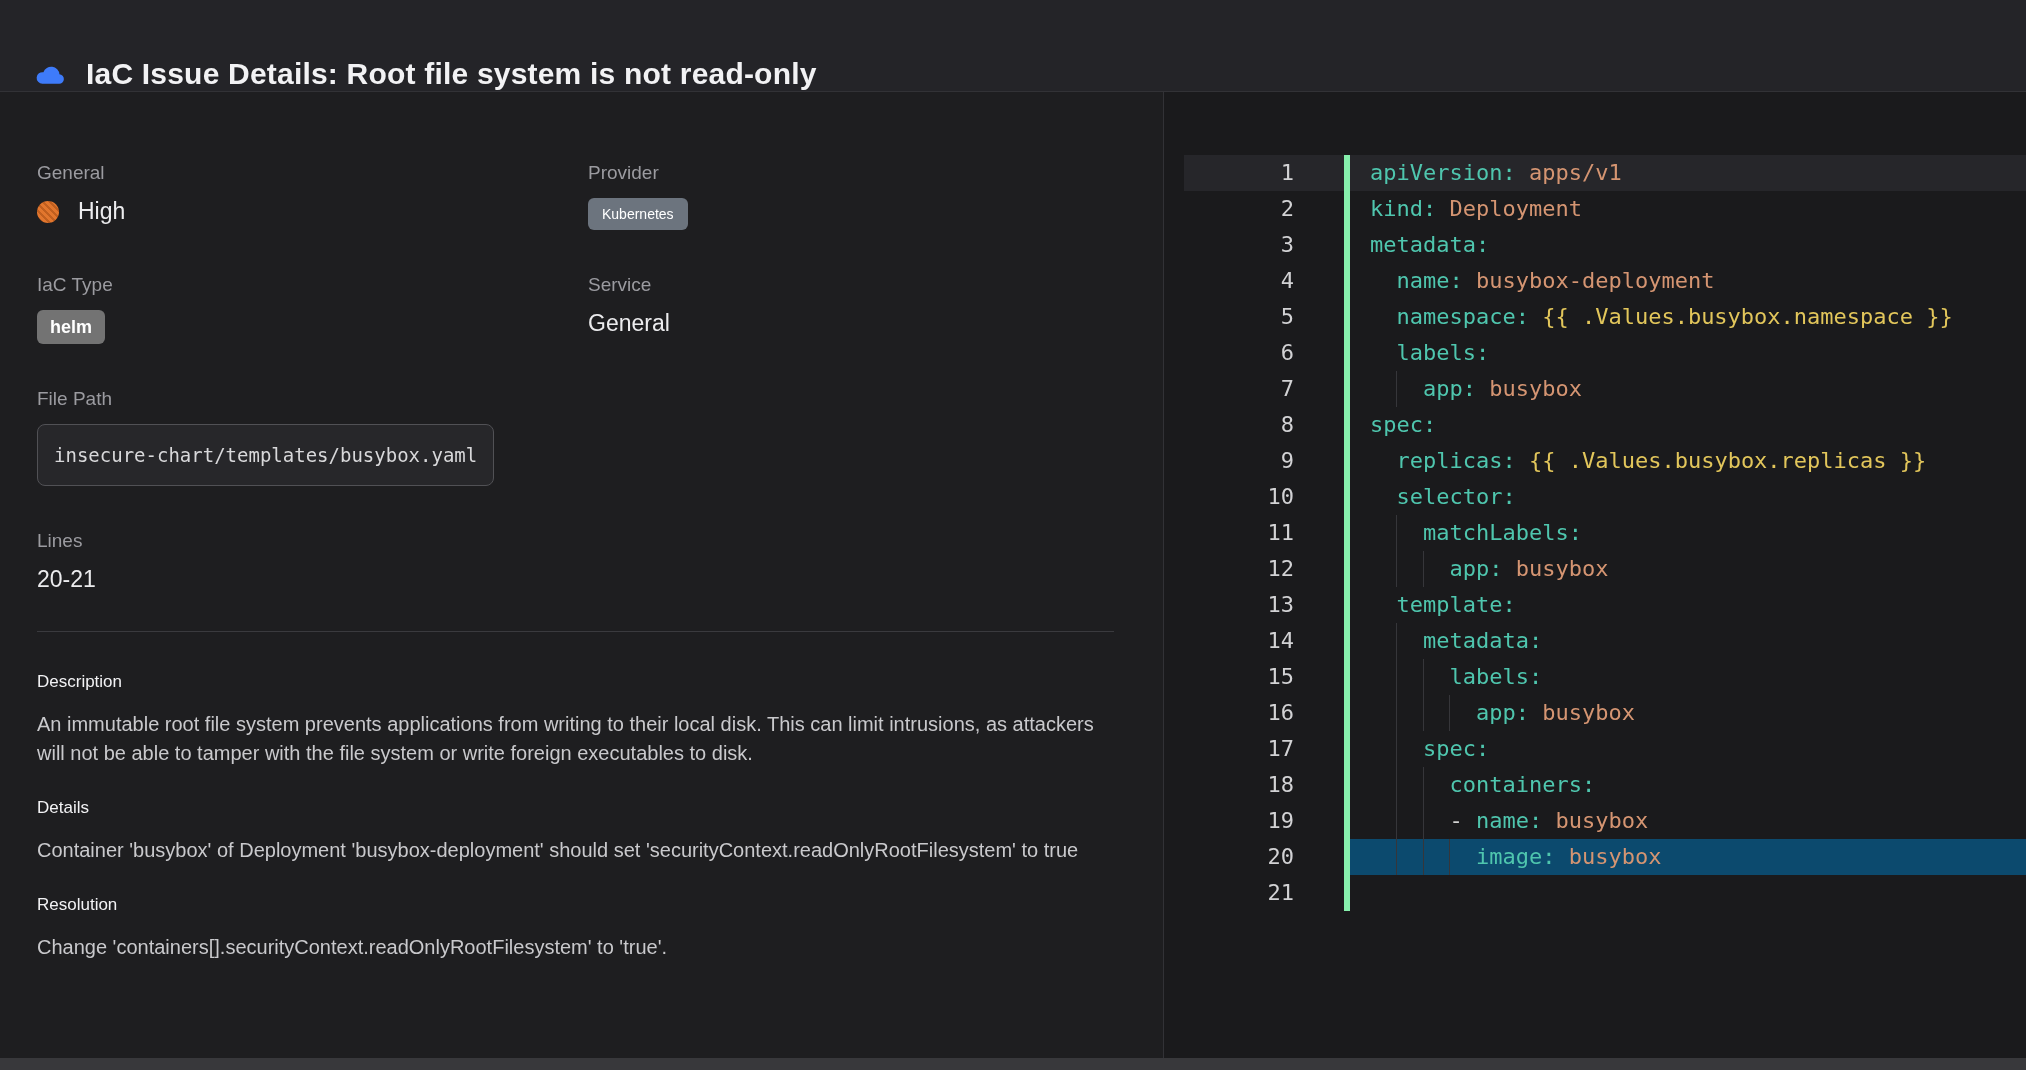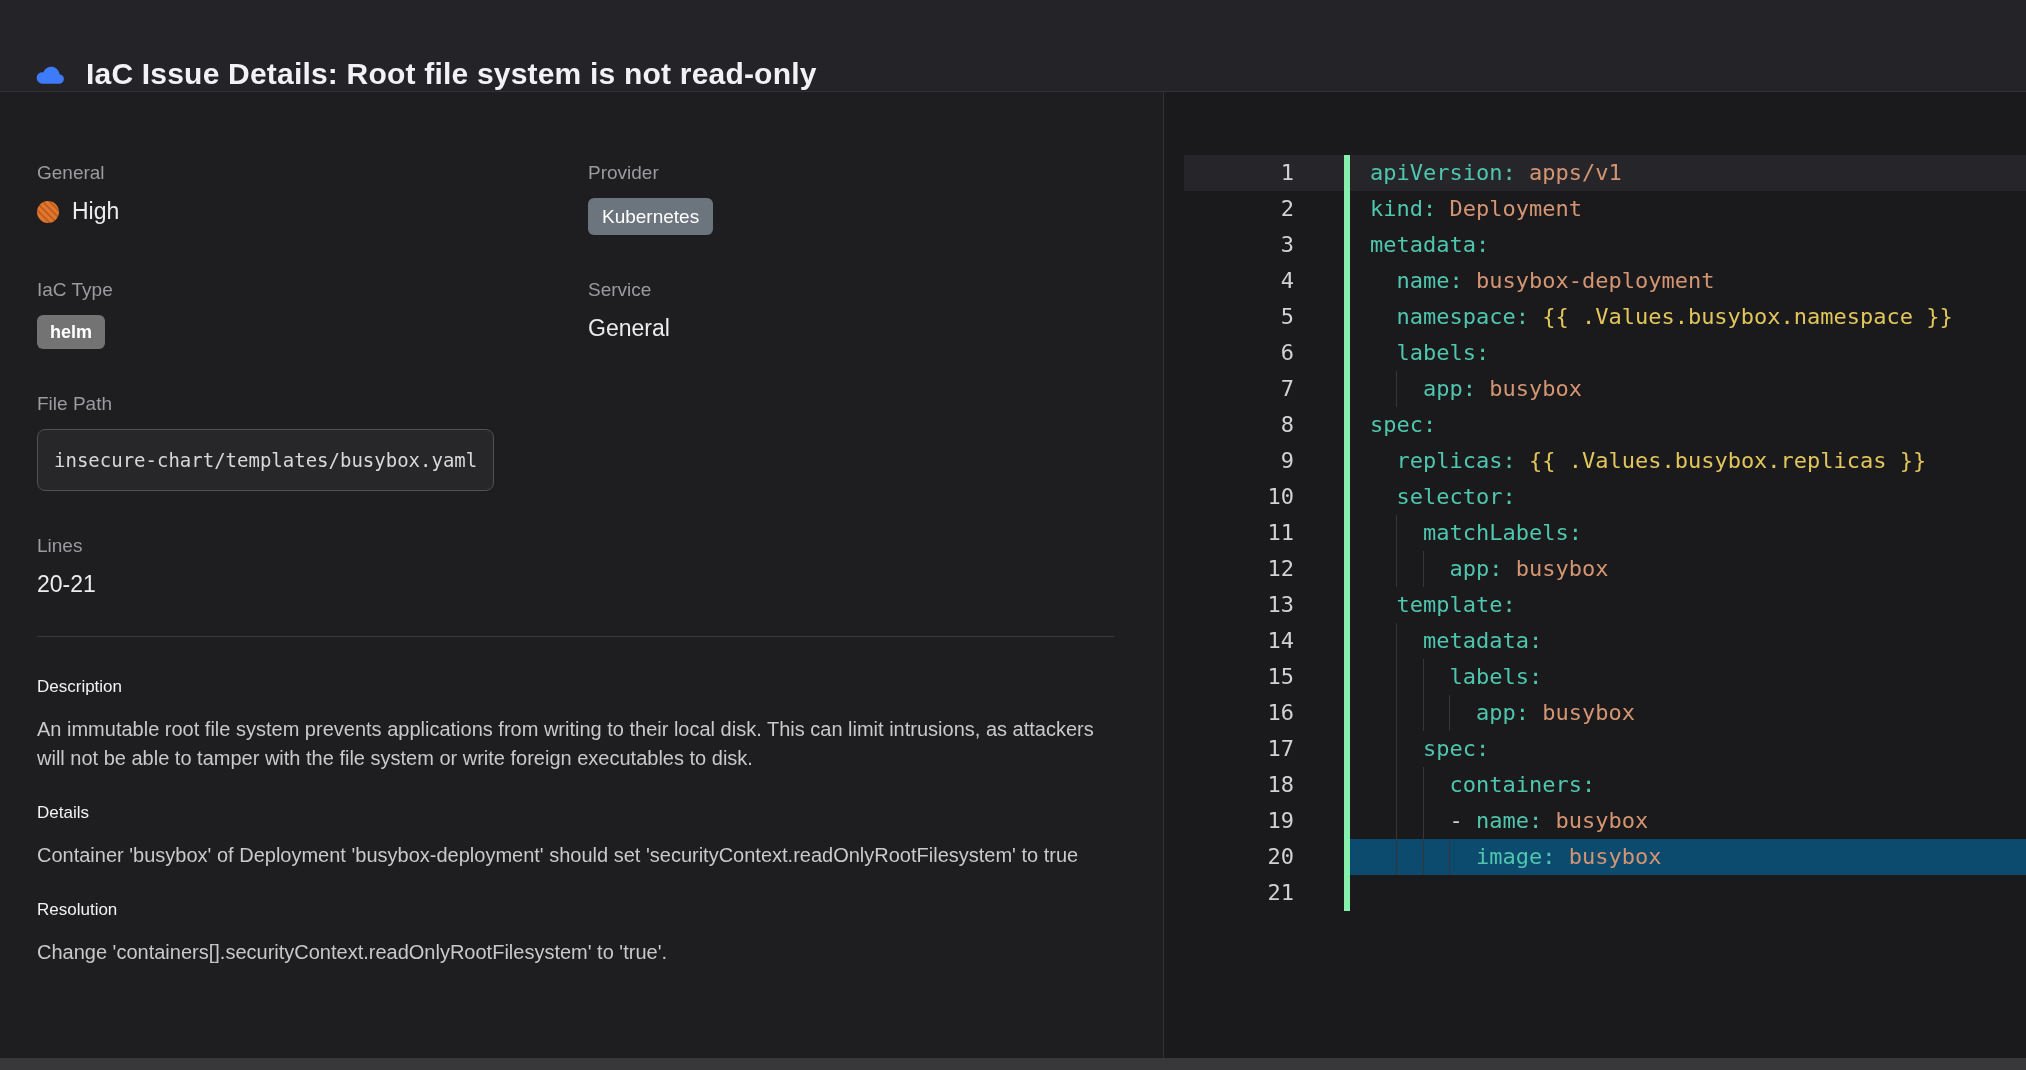--- a/index.html
+++ b/index.html
@@ -14,25 +14,25 @@
   .cloud{display:inline-flex;align-items:center}
 
   
   .content{flex:1;display:flex;min-height:0}
 
   
   .details{flex:0 0 1163px;width:1163px;background:#1e1e20;padding:70px 49px 0 37px;overflow:hidden}
   .fgrid{display:grid;grid-template-columns:551px 1fr}
   .field{margin-bottom:44px}
   .label{font-size:19px;color:#9b9ba0;margin-bottom:14px}
-  .value{font-size:23px;color:#ececee;display:flex;align-items:center;gap:13px}
+  .value{font-size:23px;color:#ececee;display:flex;align-items:center;gap:19px}
   .dot{width:22px;height:22px;border-radius:50%;flex:0 0 22px;
     background:repeating-linear-gradient(45deg,#e2762d 0 3px,#c05f1f 3px 5px)}
   .badge{display:inline-block;border-radius:6px;color:#fff;line-height:1;width:max-content}
-  .badge.gray{background:#6c747e;font-size:19px;padding:9px 14px}
+  .badge.gray{background:#6c747e;font-size:14px;padding:9px 14px}
   .badge.orange{background:#737373;font-size:18px;font-weight:700;padding:8px 13px}
   .chip{display:inline-block;width:max-content;font-family:"DejaVu Sans Mono",monospace;
     font-size:19px;color:#d8d8da;background:#27272a;border:1px solid #515155;border-radius:8px;
     padding:19px 16px}
   hr.sep{border:none;border-top:1px solid #3a3a3e;margin:-6px 0 40px;width:1077px}
   .sec h2{font-size:17px;color:#f2f2f4;font-weight:400;margin-bottom:18px}
   .sec p{font-size:20px;line-height:29px;color:#c9c9cc;max-width:1060px;margin-bottom:30px}
 
   
   .codepanel{flex:1;background:#1a1a1c;border-left:1px solid #323236;

